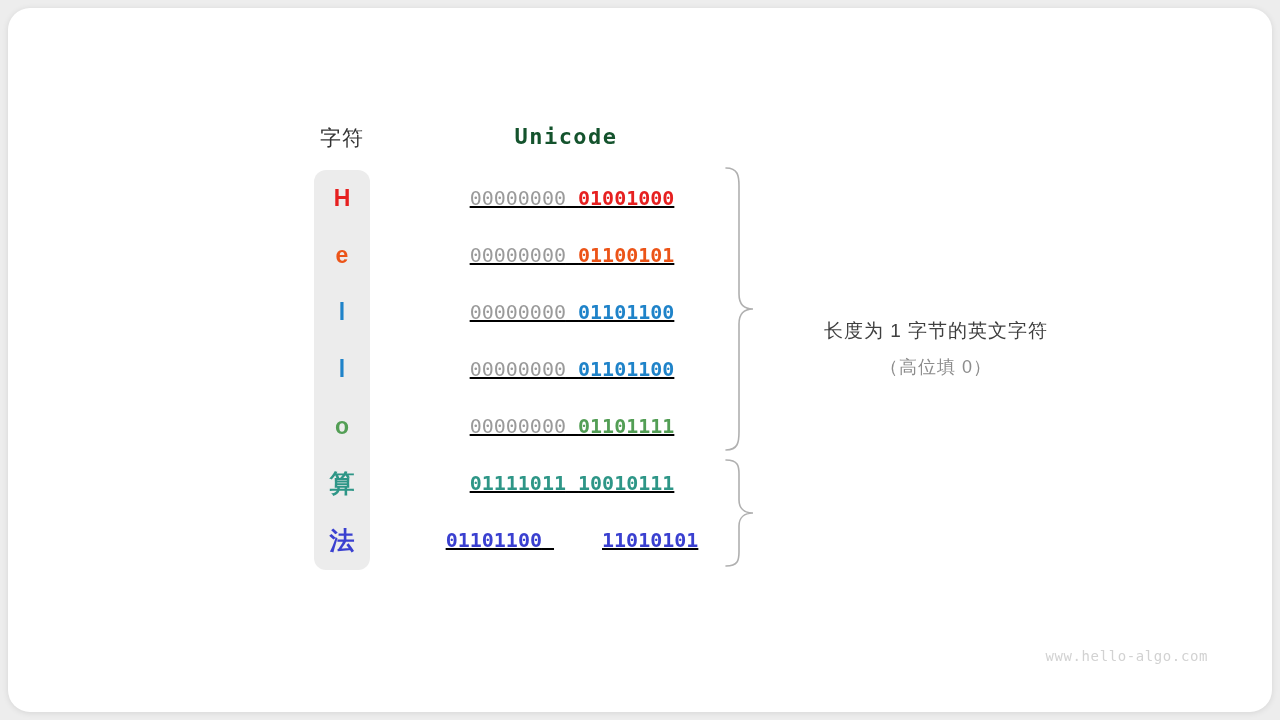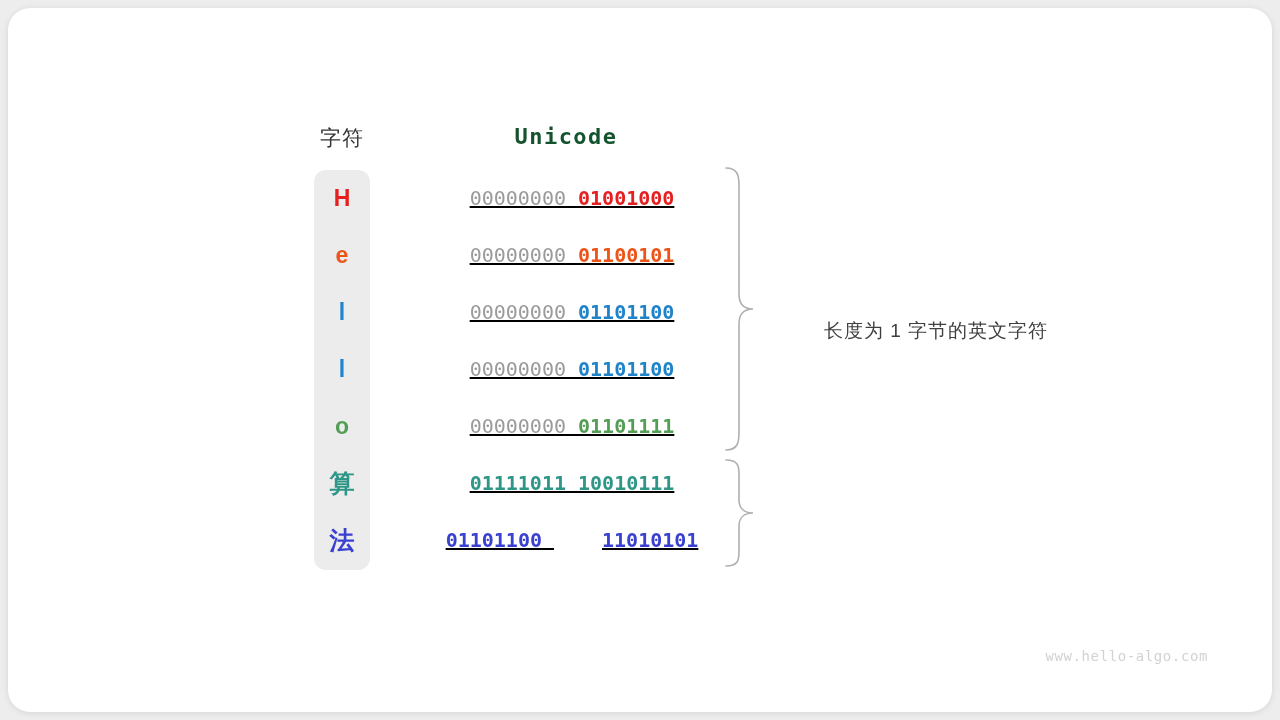--- a/index.html
+++ b/index.html
@@ -185,18 +185,19 @@
              C 22 143, 17 148, 17 158 L 17 266 C 17 276, 16 284, 4 284" stroke="#b0b0b0" stroke-width="1.6" fill="none" stroke-linecap="round"></path>
   </svg>
 
   <svg class="brace" style="left:714px; top:450px; width:34px; height:112px;" viewBox="0 0 34 112" fill="none" xmlns="http://www.w3.org/2000/svg">
     <path d="M4 2 C 16 2, 17 8, 17 16 L 17 42 C 17 50, 22 55, 31 55
              C 22 55, 17 60, 17 68 L 17 94 C 17 102, 16 108, 4 108" stroke="#b0b0b0" stroke-width="1.6" fill="none" stroke-linecap="round"></path>
   </svg>
 
   <div class="annot" style="left:768px; top:265px; width:320px;margin-top:40px;">
     <span>长度为 1 字节的英文字符</span>
+    <span class="sub">（高位填 0）</span>
   </div>
 
 
   <div id="watermark">www.hello-algo.com</div>
 
 </div>
 
 </body></html>

